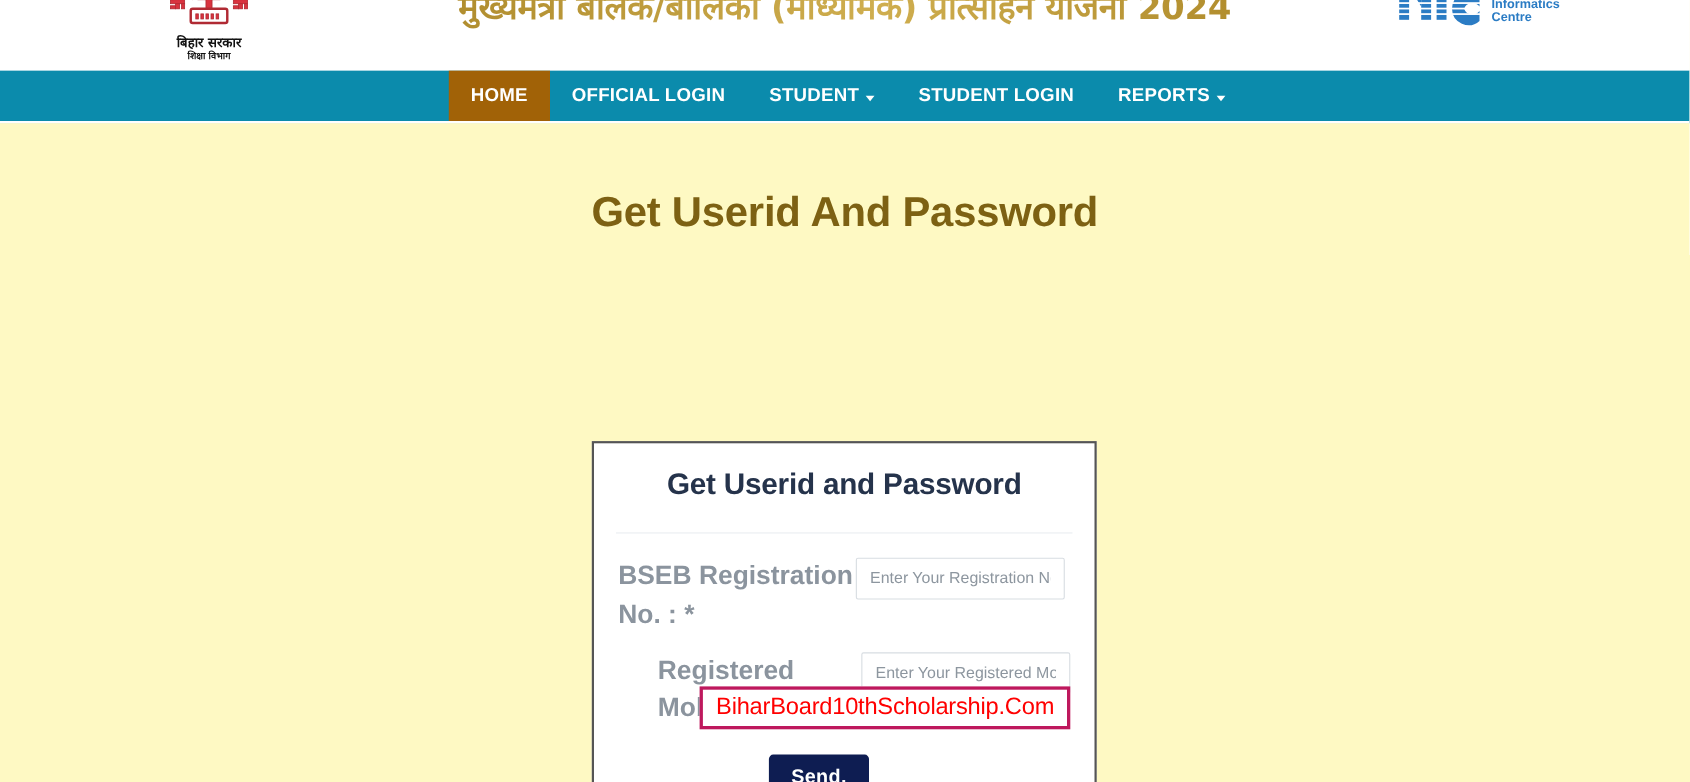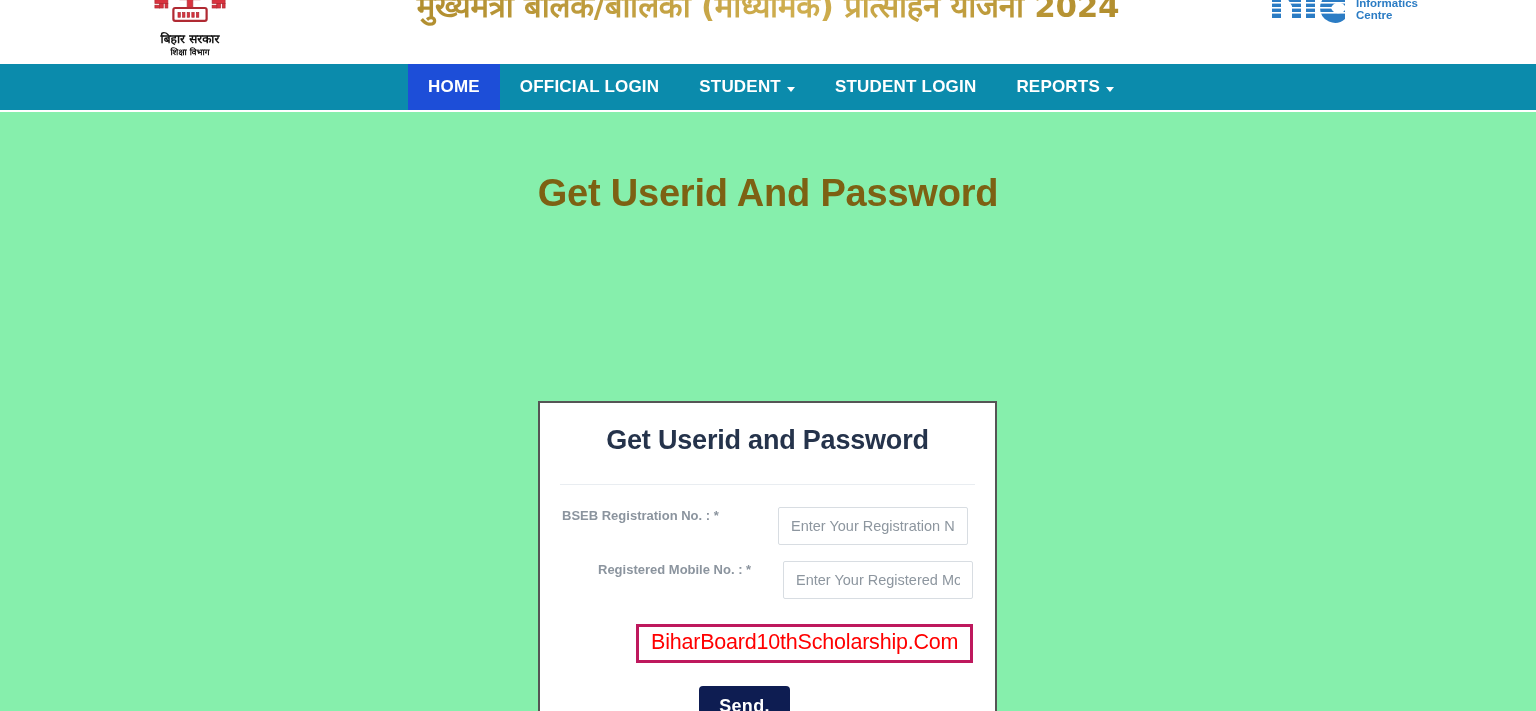--- a/index.html
+++ b/index.html
@@ -94,36 +94,36 @@
     color: #ffffff;
     font-size: 17px;
     font-weight: 700;
     letter-spacing: 0.2px;
     text-decoration: none;
     white-space: nowrap;
     cursor: pointer;
     font-family: "Liberation Sans", sans-serif;
   }
   .nav-item.active {
-    background: #1d4ed8;
+    background: #a16207;
   }
   .caret {
     width: 0; height: 0;
     border-left: 4.5px solid transparent;
     border-right: 4.5px solid transparent;
     border-top: 5px solid #ffffff;
     display: inline-block;
     position: relative;
     top: 2px;
   }
 
   
   .main {
     position: relative;
-    background: #86efac;
+    background: #fef9c3;
     height: 599px;
   }
   .page-title {
     text-align: center;
     margin: 0;
     padding-top: 60px;
     font-size: 38px;
     font-weight: 700;
     color: #7d6113;
     letter-spacing: -0.2px;
@@ -173,21 +173,21 @@
   }
   .form-row {
     display: flex;
     align-items: flex-start;
     padding: 0 22px;
     margin-top: 22px;
   }
   .form-row.second { margin-top: 16px; margin-left: 36px; }
   .field-label {
     width: 216px;
-    font-size: 13px;
+    font-size: 24px;
     font-weight: 600;
     color: #8b949e;
     line-height: 1.45;
     font-family: "Liberation Sans", sans-serif;
   }
   .field-input {
     width: 190px;
     height: 38px;
     border: 1px solid #d8dde2;
     border-radius: 2px;

